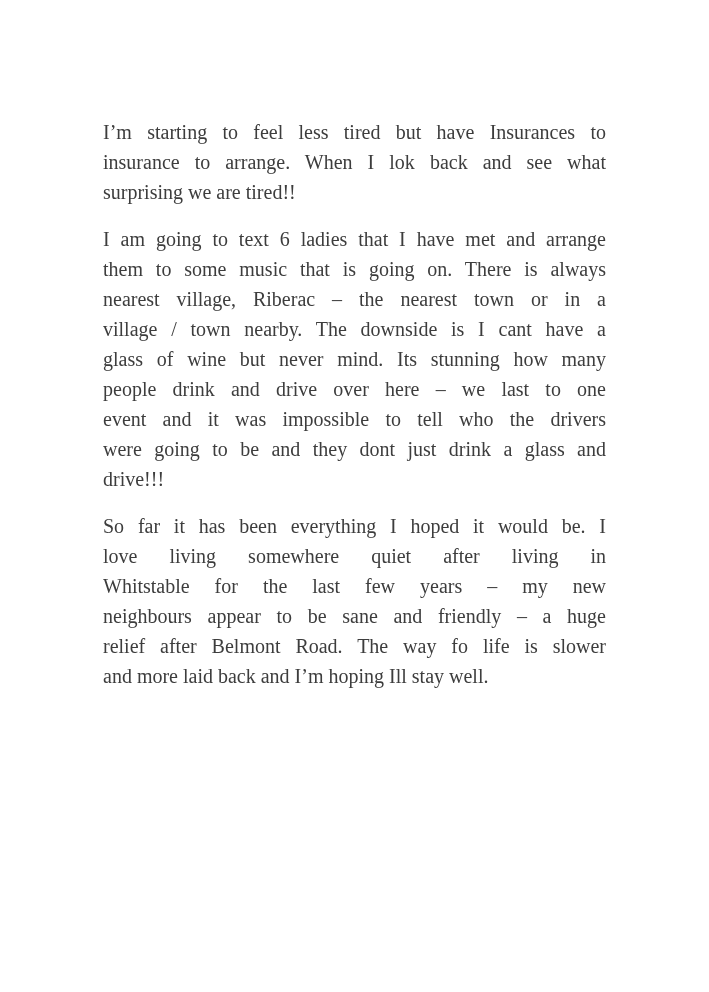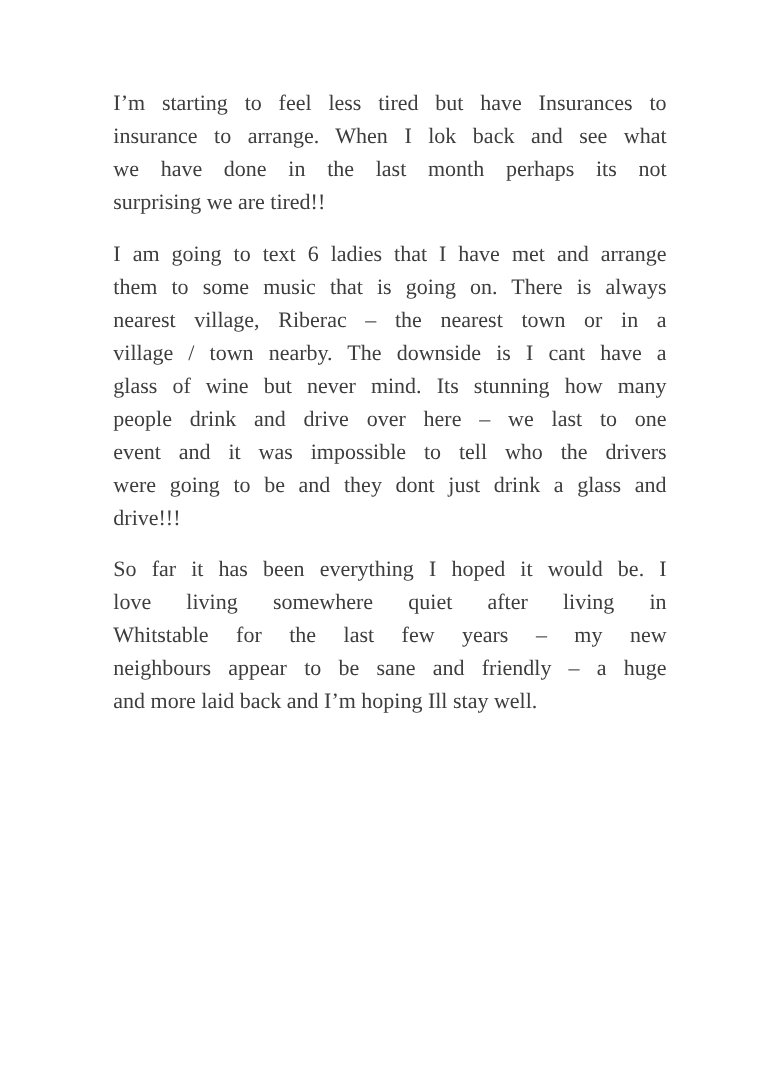--- a/index.html
+++ b/index.html
@@ -8,20 +8,21 @@
     background: #ffffff;
   }
   .page {
     position: relative;
     width: 709px;
     height: 820px;
     background: #ffffff;
     font-family: "Liberation Serif", "DejaVu Serif", serif;
     color: #3d3d3d;
     overflow: hidden;
+    margin-top: 38px;
   }
   .content {
     position: absolute;
     left: 103px;
     top: 79px;
     width: 503px;
   }
   .paragraph {
     margin: 0 0 17px 0;
   }
@@ -47,36 +48,36 @@
   }
 </style>
 </head>
 <body>
 
 <main class="page">
   <section class="content">
       <div class="paragraph">
         <div class="tline">I’m starting to feel less tired but have Insurances to</div>
         <div class="tline">insurance to arrange. When I lok back and see what</div>
-        <div class="tline">we have done in the last month perhaps its not</div>
         <div class="tline last">surprising we are tired!!</div>
       </div>
       <div class="paragraph">
         <div class="tline">I am going to text 6 ladies that I have met and arrange</div>
         <div class="tline">them to some music that is going on. There is always</div>
         <div class="tline">nearest village, Riberac – the nearest town or in a</div>
         <div class="tline">village / town nearby. The downside is I cant have a</div>
         <div class="tline">glass of wine but never mind. Its stunning how many</div>
         <div class="tline">people drink and drive over here – we last to one</div>
         <div class="tline">event and it was impossible to tell who the drivers</div>
         <div class="tline">were going to be and they dont just drink a glass and</div>
         <div class="tline last">drive!!!</div>
       </div>
       <div class="paragraph">
         <div class="tline">So far it has been everything I hoped it would be. I</div>
         <div class="tline">love living somewhere quiet after living in</div>
         <div class="tline">Whitstable for the last few years – my new</div>
         <div class="tline">neighbours appear to be sane and friendly – a huge</div>
+        <div class="tline">relief after Belmont Road. The way fo life is slower</div>
         <div class="tline last">and more laid back and I’m hoping Ill stay well.</div>
       </div>
     </section>
   <div class="page-number">65</div>
 </main>
 
 </body></html>

